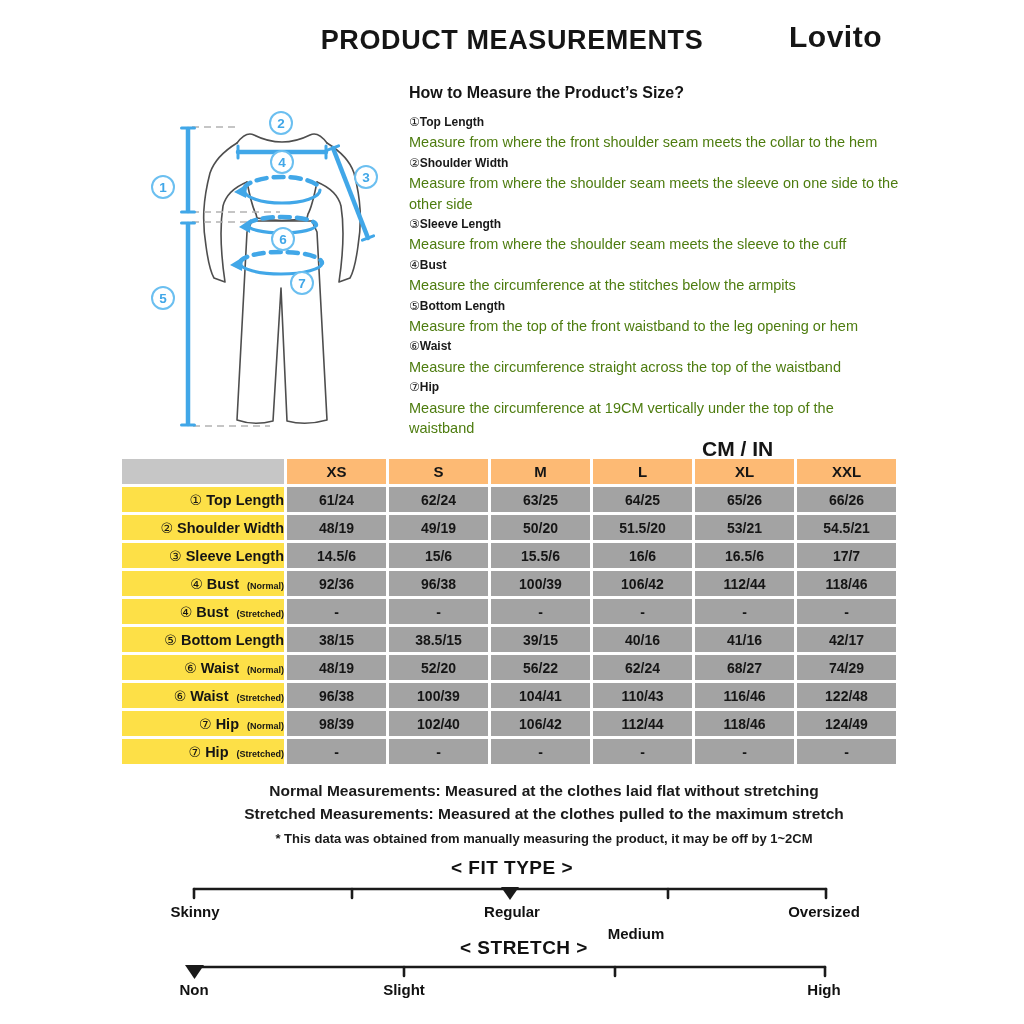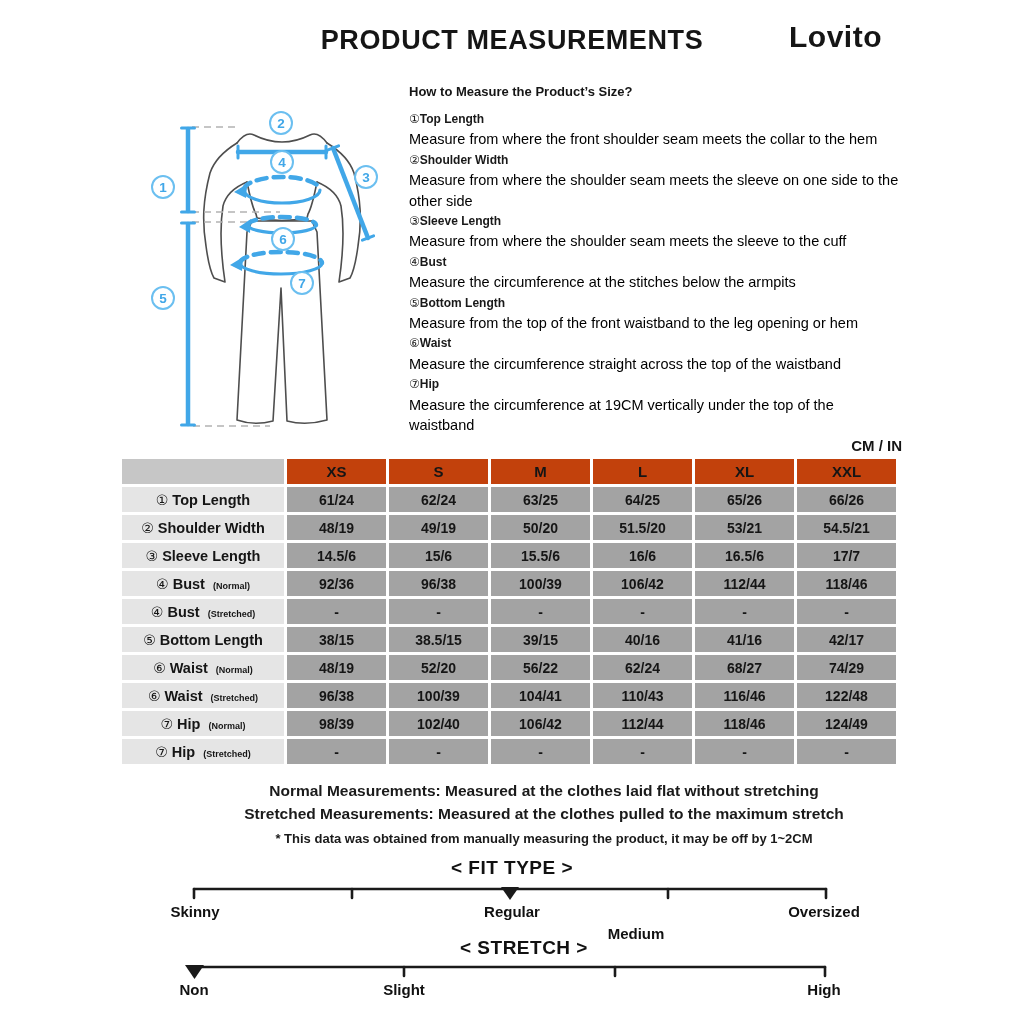--- a/index.html
+++ b/index.html
@@ -9,35 +9,35 @@
   }
   .page-title{
     position:absolute;top:25px;left:0;width:1024px;text-align:center;
     font-size:27px;font-weight:800;letter-spacing:.6px;
   }
   .logo{
     position:absolute;top:20px;left:789px;font-size:30px;font-weight:800;letter-spacing:.5px;
   }
   
   .guide{position:absolute;left:409px;top:84px;width:505px;}
-  .guide-heading{font-size:13px;font-weight:700;margin-bottom:10px;}
+  .guide-heading{font-size:16px;font-weight:700;margin-bottom:10px;}
   .gi-title{font-size:12px;font-weight:700;line-height:20.4px;color:#191919;}
-  .gi-desc{font-size:14.5px;color:#000000;line-height:20.4px;width:492px;}
+  .gi-desc{font-size:14.5px;color:#4d7c0f;line-height:20.4px;width:492px;}
   .circ{font-family:"DejaVu Sans",sans-serif;font-weight:400;}
   
   .diagram{position:absolute;left:130px;top:105px;}
   
-  .unit-label{position:absolute;top:437px;left:702px;width:200px;text-align:right;
-    font-size:15px;font-weight:700;}
+  .unit-label{position:absolute;top:437px;left:702px;width:200px;text-align:left;
+    font-size:21px;font-weight:700;}
   
   .size-table{position:absolute;left:119px;top:456px;border-collapse:separate;border-spacing:3px;}
   .size-table th,.size-table td{height:25px;padding:0;}
   .corner-cell{background:#c6c6c6;width:162px;}
-  .head-cell{background:#c2410c;width:99px;font-size:15px;font-weight:700;text-align:center;}
-  .label-cell{background:#e5e5e5;width:162px;text-align:center;padding-left:11px;
+  .head-cell{background:#fdba74;width:99px;font-size:15px;font-weight:700;text-align:center;}
+  .label-cell{background:#fde047;width:162px;text-align:right;padding-left:11px;
     font-size:14.5px;font-weight:700;white-space:nowrap;}
   .value-cell{background:#a3a3a3;width:99px;text-align:center;font-size:14px;font-weight:700;}
   .sub{font-size:9px;font-weight:700;padding-left:8px;}
   .label-cell .circ{font-size:14px;}
   
   .notes{position:absolute;top:779px;left:0;width:1024px;text-align:center;margin-left:32px;}
   .note-main{font-size:15.5px;font-weight:700;line-height:23px;color:#1a1a1a;}
   .note-small{font-size:13px;font-weight:700;margin-top:6px;color:#1a1a1a;}
   
   .scale-title{position:absolute;left:0;width:1024px;text-align:center;

